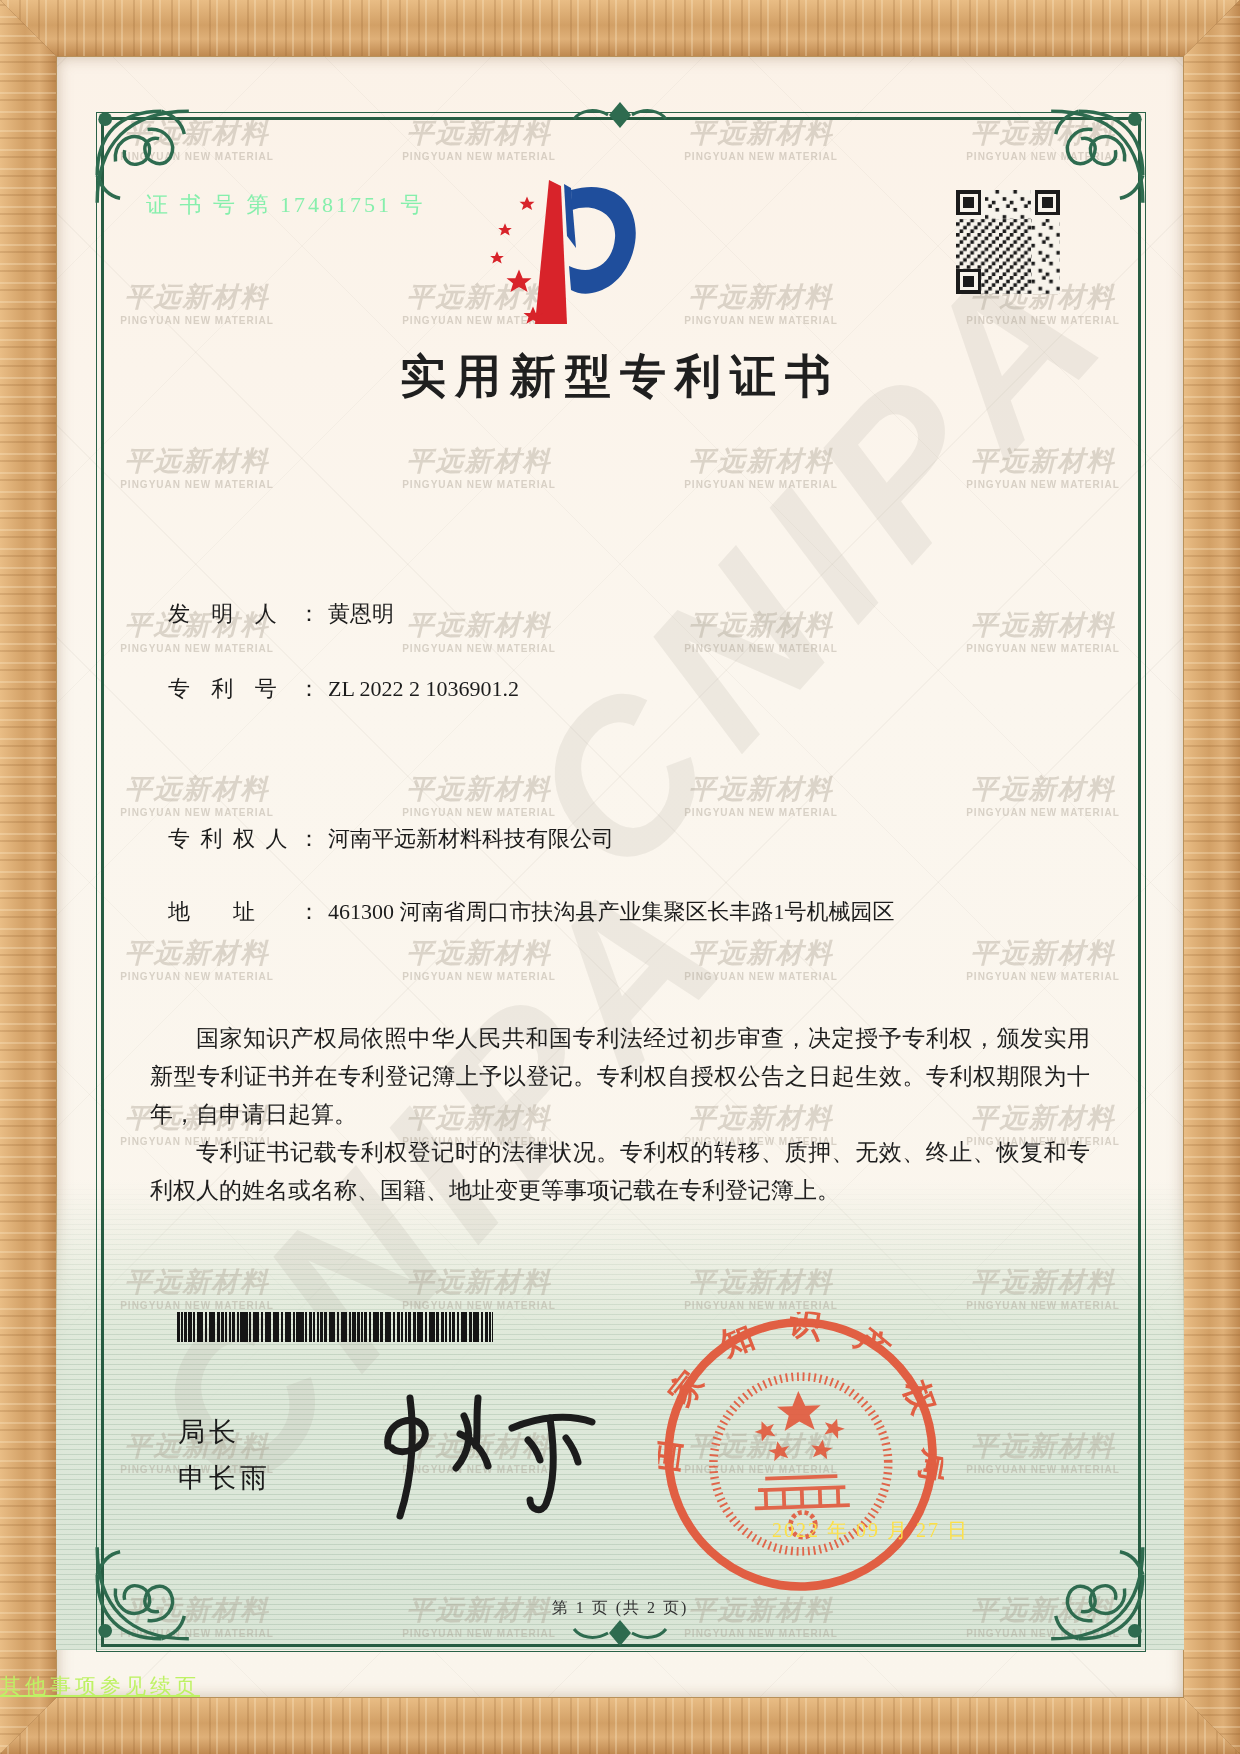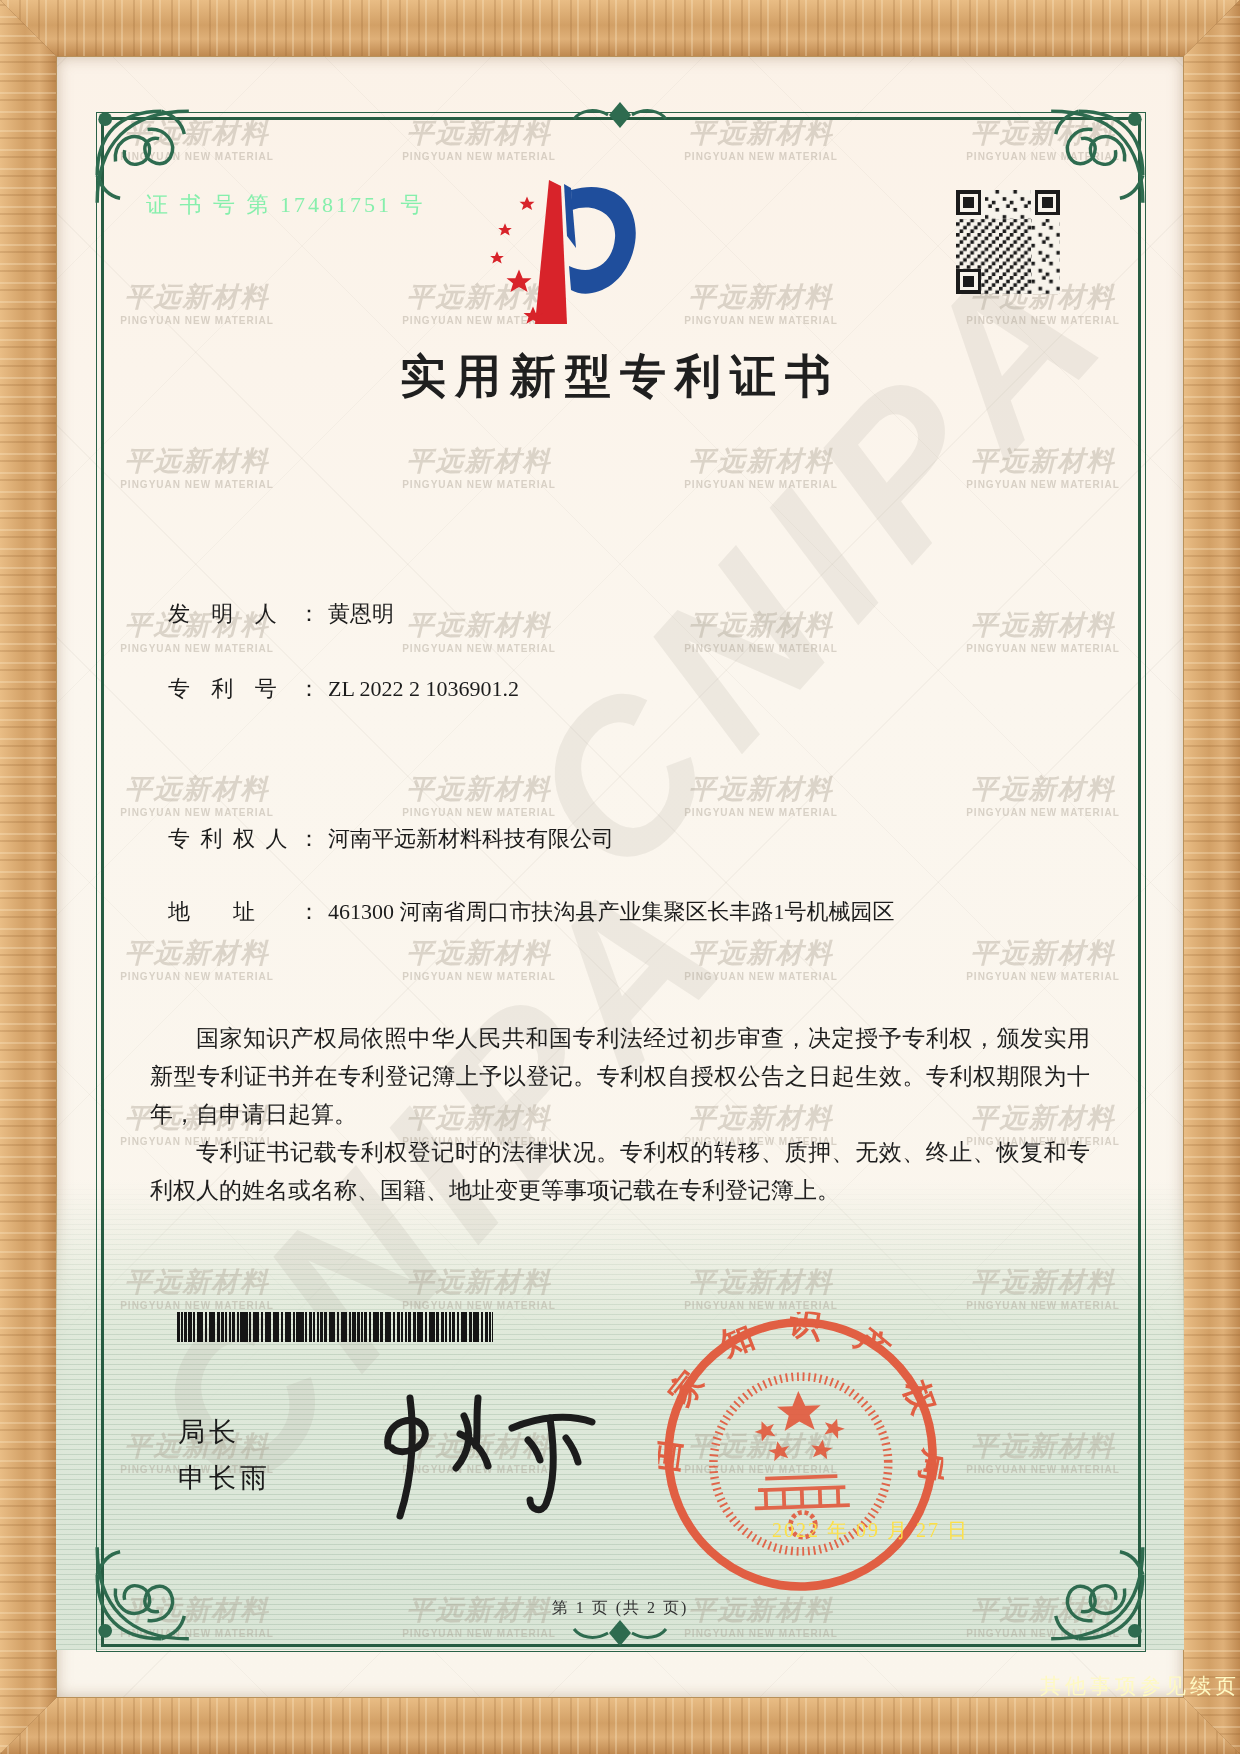--- a/index.html
+++ b/index.html
@@ -85,22 +85,22 @@
   .director-label{position:absolute;left:178px;top:1414px;font-size:27px;color:#1b1b1b;
      letter-spacing:4px;font-family:"Liberation Sans","DejaVu Sans",sans-serif;}
   .director-name{position:absolute;left:178px;top:1460px;font-size:27px;color:#1b1b1b;
      letter-spacing:4px;font-family:"Liberation Sans","DejaVu Sans",sans-serif;}
   .signature{position:absolute;left:360px;top:1388px;}
   .seal{position:absolute;left:658px;top:1312px;opacity:.93;transform:rotate(-2deg);}
   .seal-date{position:absolute;left:772px;top:1517px;font-size:20px;color:#fde047;
      letter-spacing:2px;white-space:nowrap;}
   .page-info{position:absolute;left:0;right:0;top:1598px;text-align:center;font-size:16px;
      color:#333;letter-spacing:2px;}
-  .foot-note{position:absolute;left:0;right:0;top:1672px;text-align:right;font-size:21px;
-     color:#fef9c3;letter-spacing:4px;}
+  .foot-note{position:absolute;left:0;right:0;top:1672px;text-align:left;font-size:21px;
+     color:#bef264;letter-spacing:4px;text-decoration:underline;}
   .defs{position:absolute;width:0;height:0;overflow:hidden;}
 </style>
 </head>
 <body>
 
 <svg class="defs">
   <defs>
     <path id="st" d="M0,-10L2.94,-3.09L10,-3.09L4.76,1.18L6.88,8.09L0,4L-6.88,8.09L-4.76,1.18L-10,-3.09L-2.94,-3.09Z"></path>
     <g id="orn" fill="none" stroke="#2e6b4f" stroke-width="3">
       <path d="M8,64 C8,28 28,8 64,8"></path>

